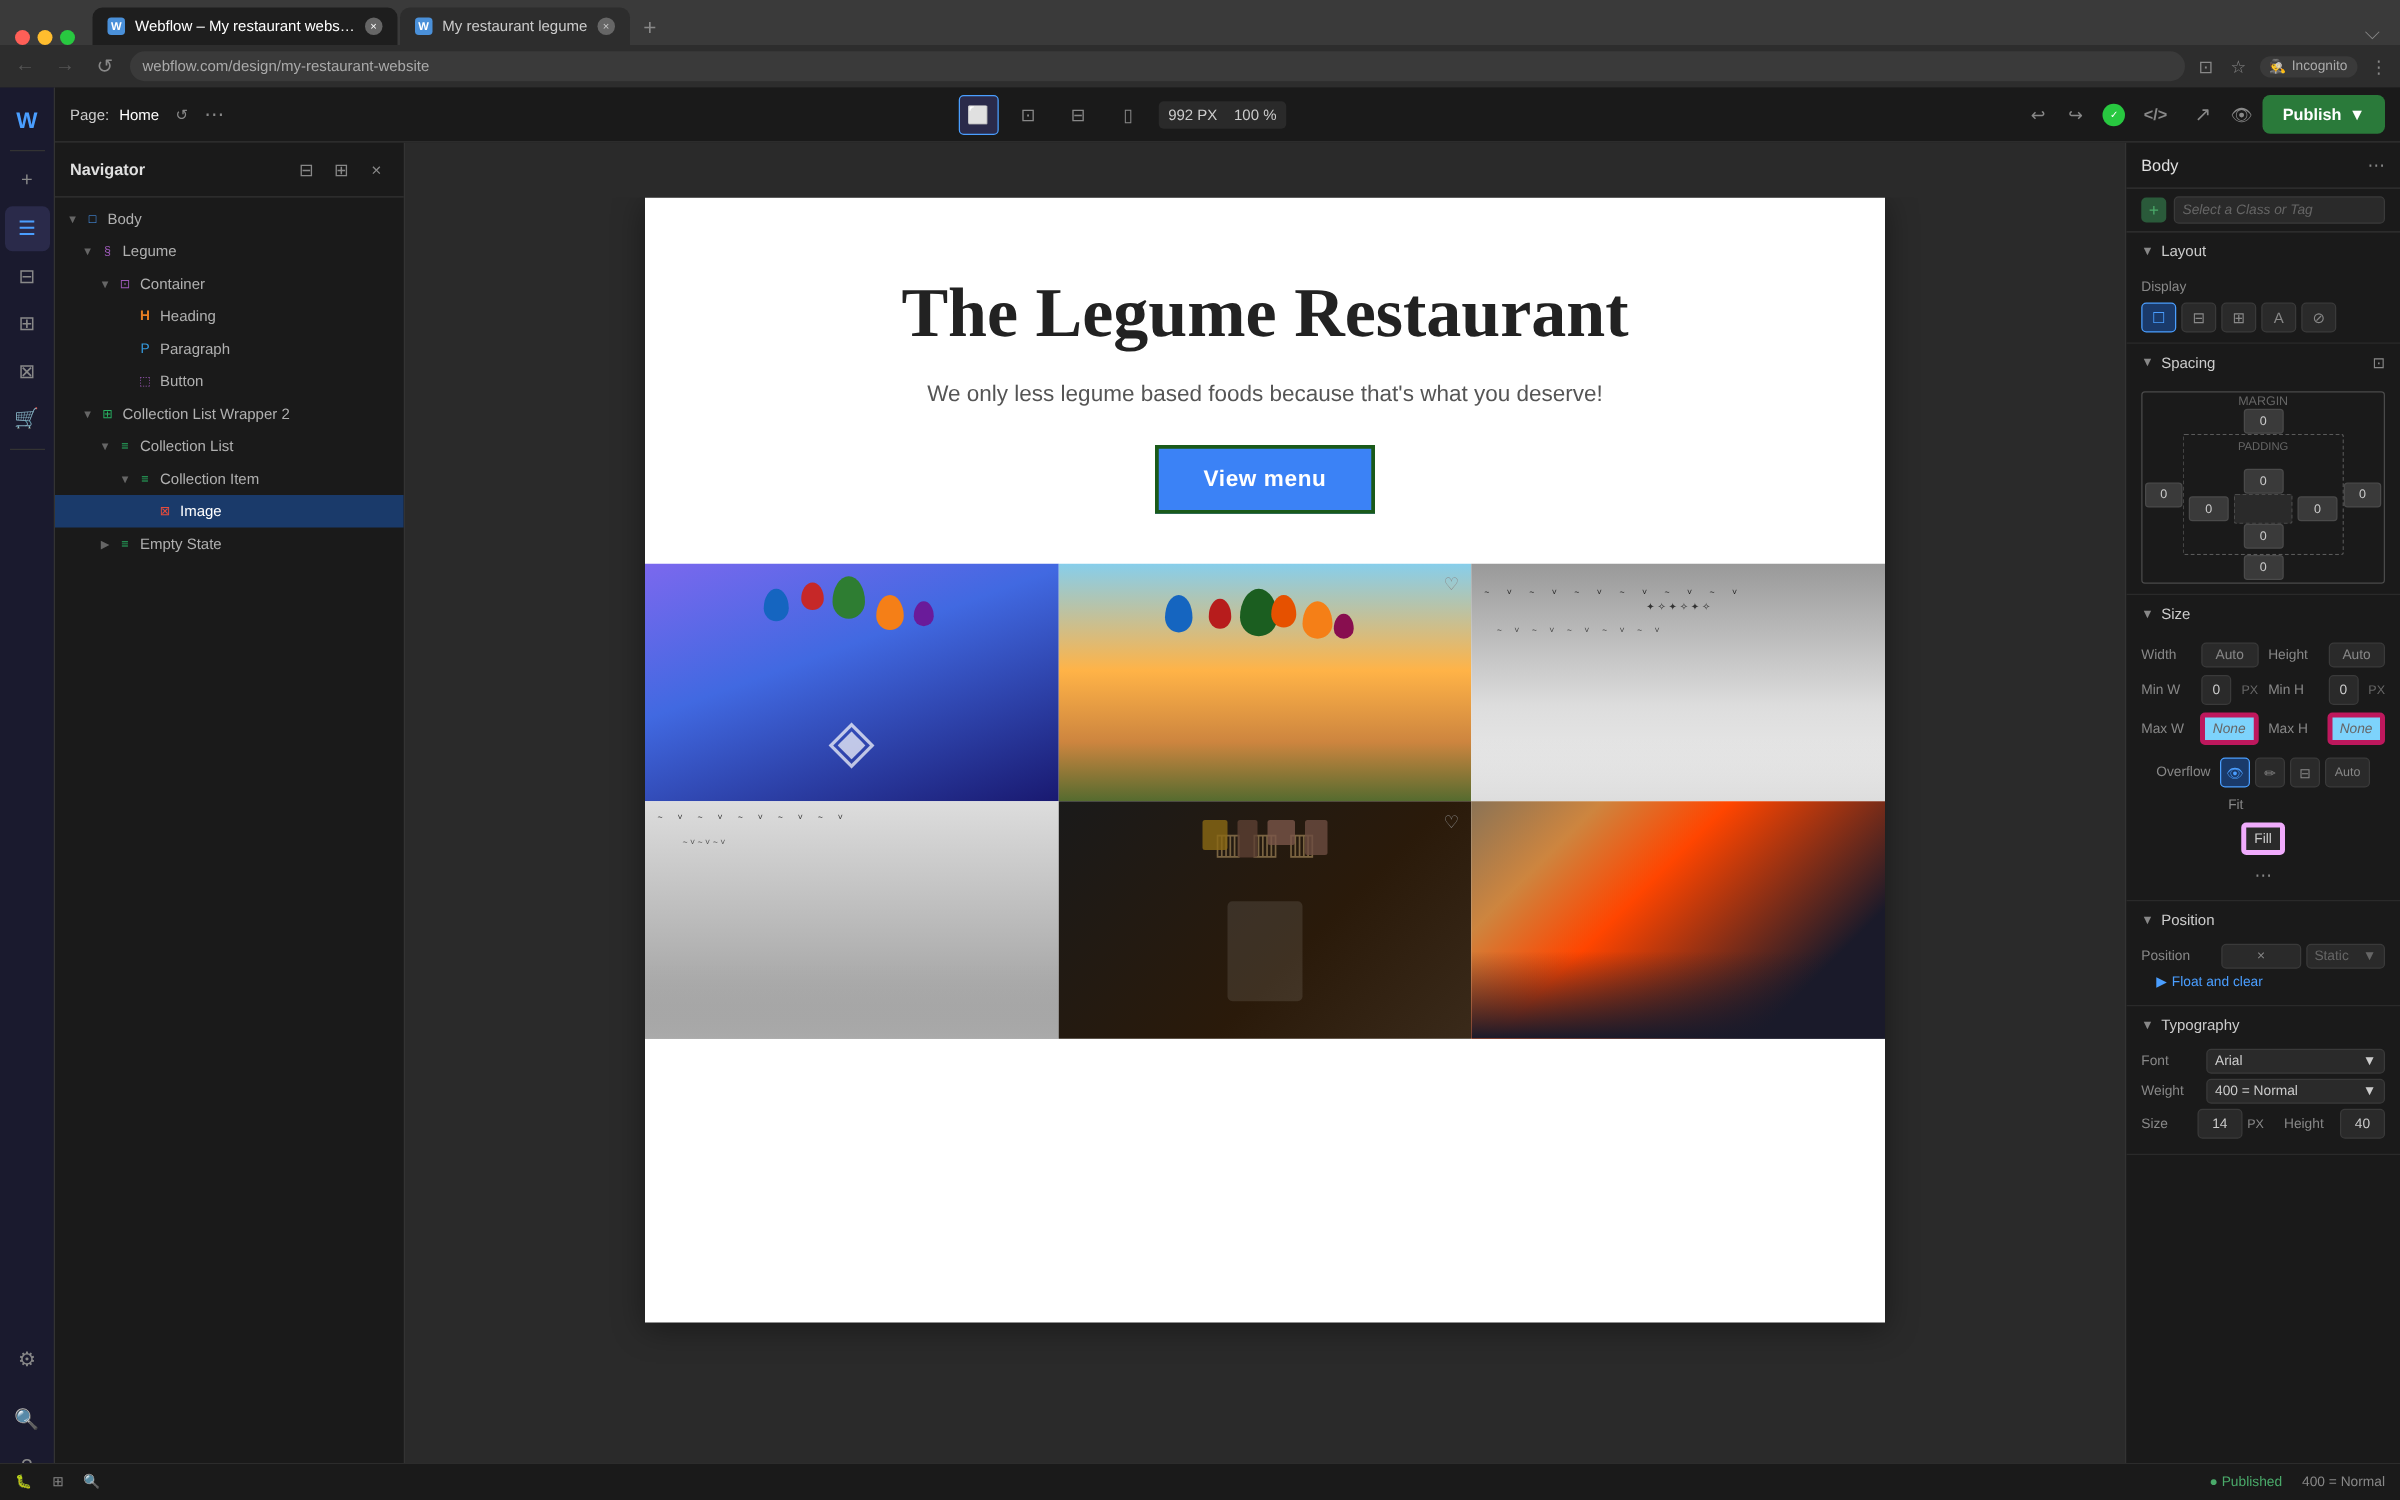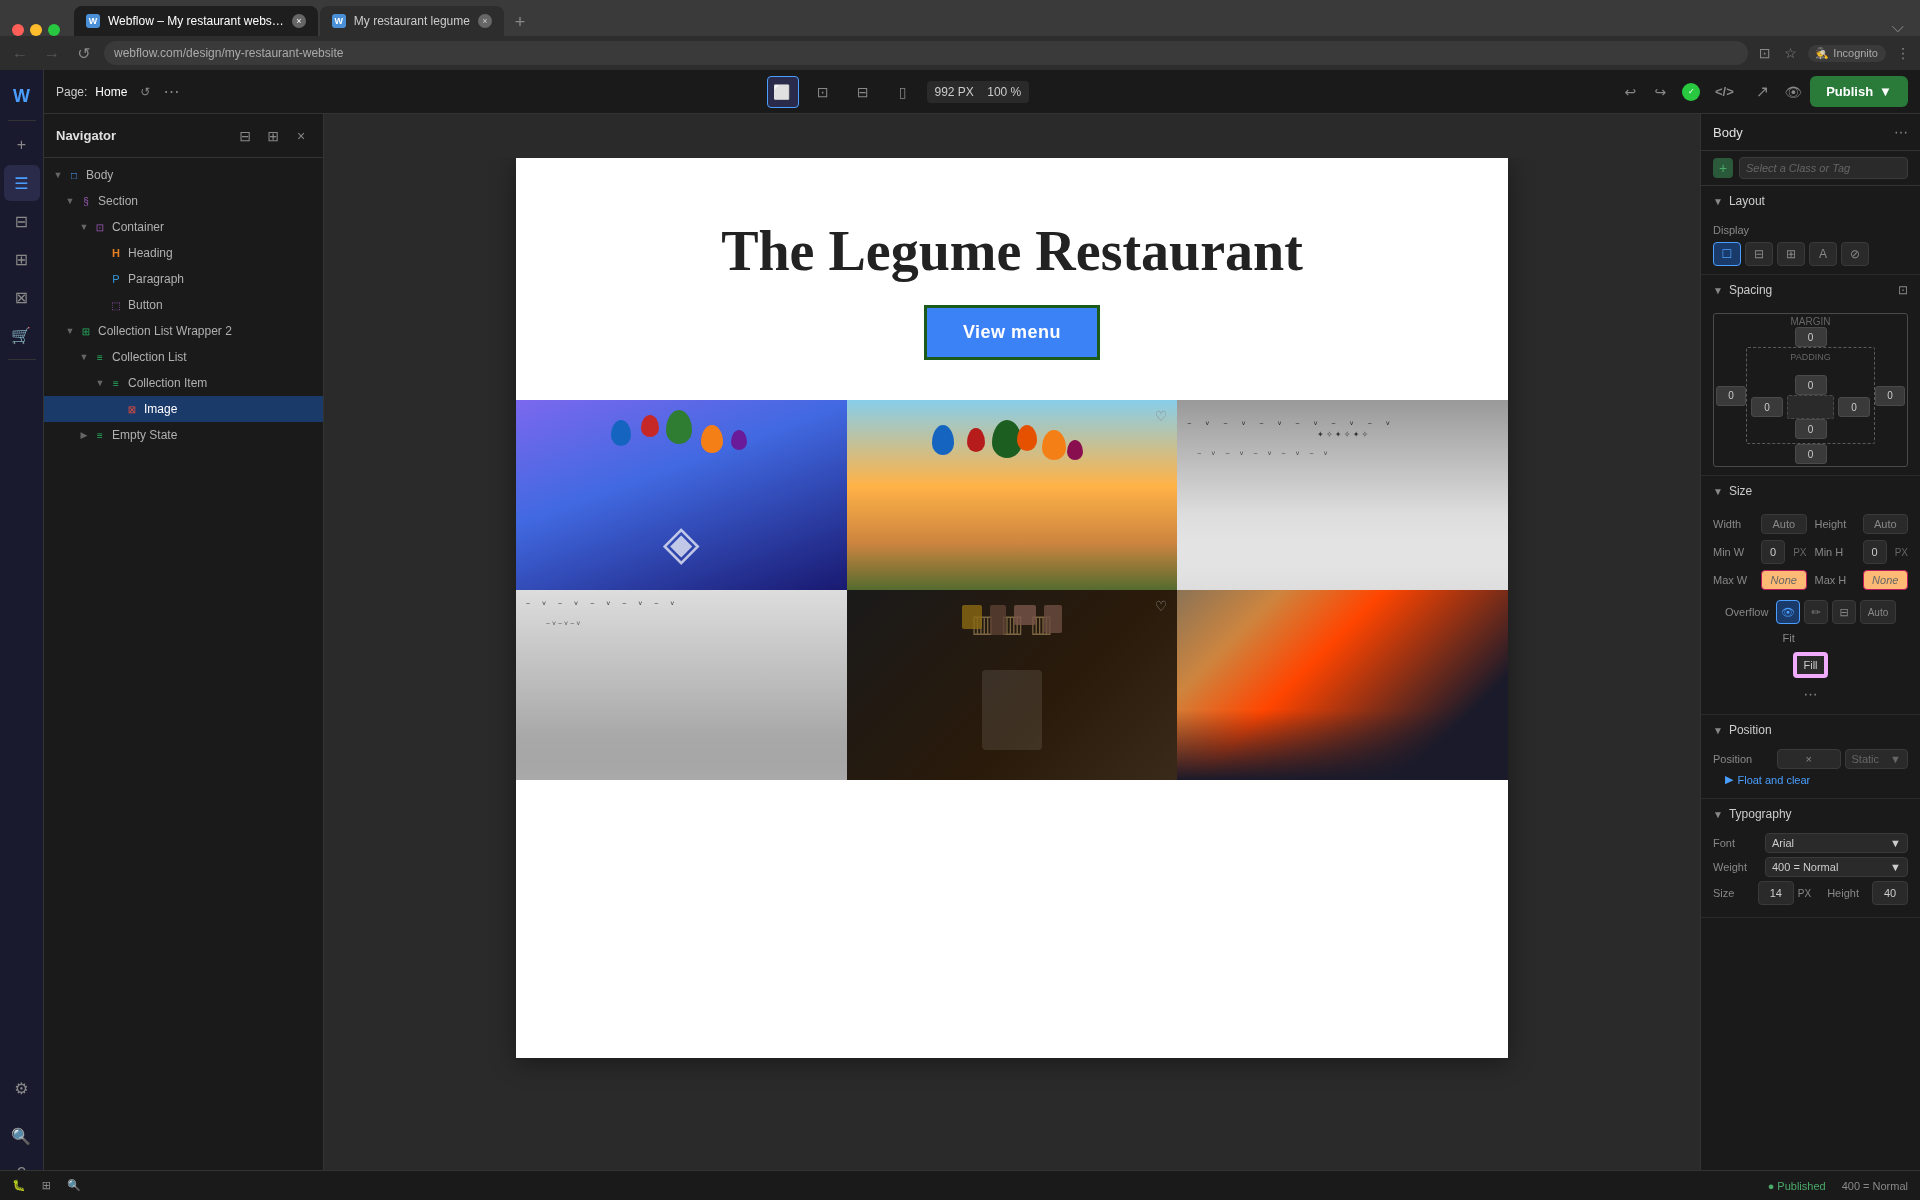--- a/index.html
+++ b/index.html
@@ -108,21 +108,21 @@
 
     .size-section { padding: 8px 12px; }
     .size-row { display: flex; gap: 8px; margin-bottom: 6px; align-items: center; }
     .size-label { font-size: 11px; color: #888; width: 40px; }
     .size-input { flex: 1; height: 24px; background: #2a2a2a; border: 1px solid #3a3a3a; border-radius: 4px; color: #ccc; font-size: 11px; text-align: center; display: flex; align-items: center; justify-content: center; }
     .size-unit { font-size: 10px; color: #666; }
 
     .prop-row { display: flex; align-items: center; padding: 4px 12px; gap: 4px; }
     .prop-label { font-size: 11px; color: #888; width: 56px; }
     .prop-auto { flex: 1; background: #2a2a2a; border: 1px solid #3a3a3a; border-radius: 4px; color: #888; font-size: 11px; padding: 3px 6px; display: flex; align-items: center; justify-content: center; }
-    .prop-none { flex: 1; background: #fdba74; border: 1px solid #be185d; border-radius: 4px; color: #666; font-size: 11px; padding: 3px 6px; display: flex; align-items: center; justify-content: center; font-style: italic; }
+    .prop-none { flex: 1; background: #7dd3fc; border: 4px solid #be185d; border-radius: 4px; color: #666; font-size: 11px; padding: 3px 6px; display: flex; align-items: center; justify-content: center; font-style: italic; }
 
     .overflow-icons { display: flex; gap: 4px; align-items: center; }
     .overflow-icon { width: 24px; height: 24px; background: #2a2a2a; border: 1px solid #3a3a3a; border-radius: 4px; display: flex; align-items: center; justify-content: center; cursor: pointer; color: #888; font-size: 11px; }
     .overflow-icon.active { background: #1a3a6a; border-color: #4a9eff; color: #4a9eff; }
 
     .fit-row { display: flex; align-items: center; padding: 4px 12px; gap: 8px; justify-content: space-between; flex-direction: column; }
     .fit-select { flex: 1; background: #2a2a2a; border: 4px solid #f0abfc; border-radius: 4px; color: #ccc; font-size: 11px; padding: 3px 6px; }
     .fit-more { color: #888; cursor: pointer; font-size: 14px; }
 
     .position-section { padding: 4px 12px 8px; }
@@ -292,21 +292,21 @@
 
       <div class="tree-item" style="padding-left:8px;">
         <span class="expand-arrow">▼</span>
         <span class="element-icon" style="color:#4a9eff;">□</span>
         <span class="element-label">Body</span>
       </div>
 
       <div class="tree-item" style="padding-left:20px;">
         <span class="expand-arrow">▼</span>
         <span class="element-icon" style="color:#9b59b6;">§</span>
-        <span class="element-label">Section</span>
+        <span class="element-label">Legume</span>
       </div>
 
       <div class="tree-item" style="padding-left:34px;">
         <span class="expand-arrow">▼</span>
         <span class="element-icon" style="color:#9b59b6;">⊡</span>
         <span class="element-label">Container</span>
       </div>
 
       <div class="tree-item" style="padding-left:50px;">
         <span class="expand-arrow" style="visibility:hidden;">▶</span>
@@ -361,20 +361,21 @@
     </div>
   </div>
 
   <div class="center-content">
     <div class="canvas-wrapper">
       <div class="canvas-inner">
         <div class="webflow-canvas">
 
           <div class="canvas-hero">
             <h1>The Legume Restaurant</h1>
+            <p>We only less legume based foods because that's what you deserve!</p>
             <button class="view-menu-btn">View menu</button>
           </div>
 
           <div style="display:grid;grid-template-columns:1fr 1fr 1fr;">
 
             <div class="gallery-placeholder gp-purple">
               <div class="balloon-grp">
                 <div class="b1"></div>
                 <div class="b4"></div>
                 <div class="b2"></div>

